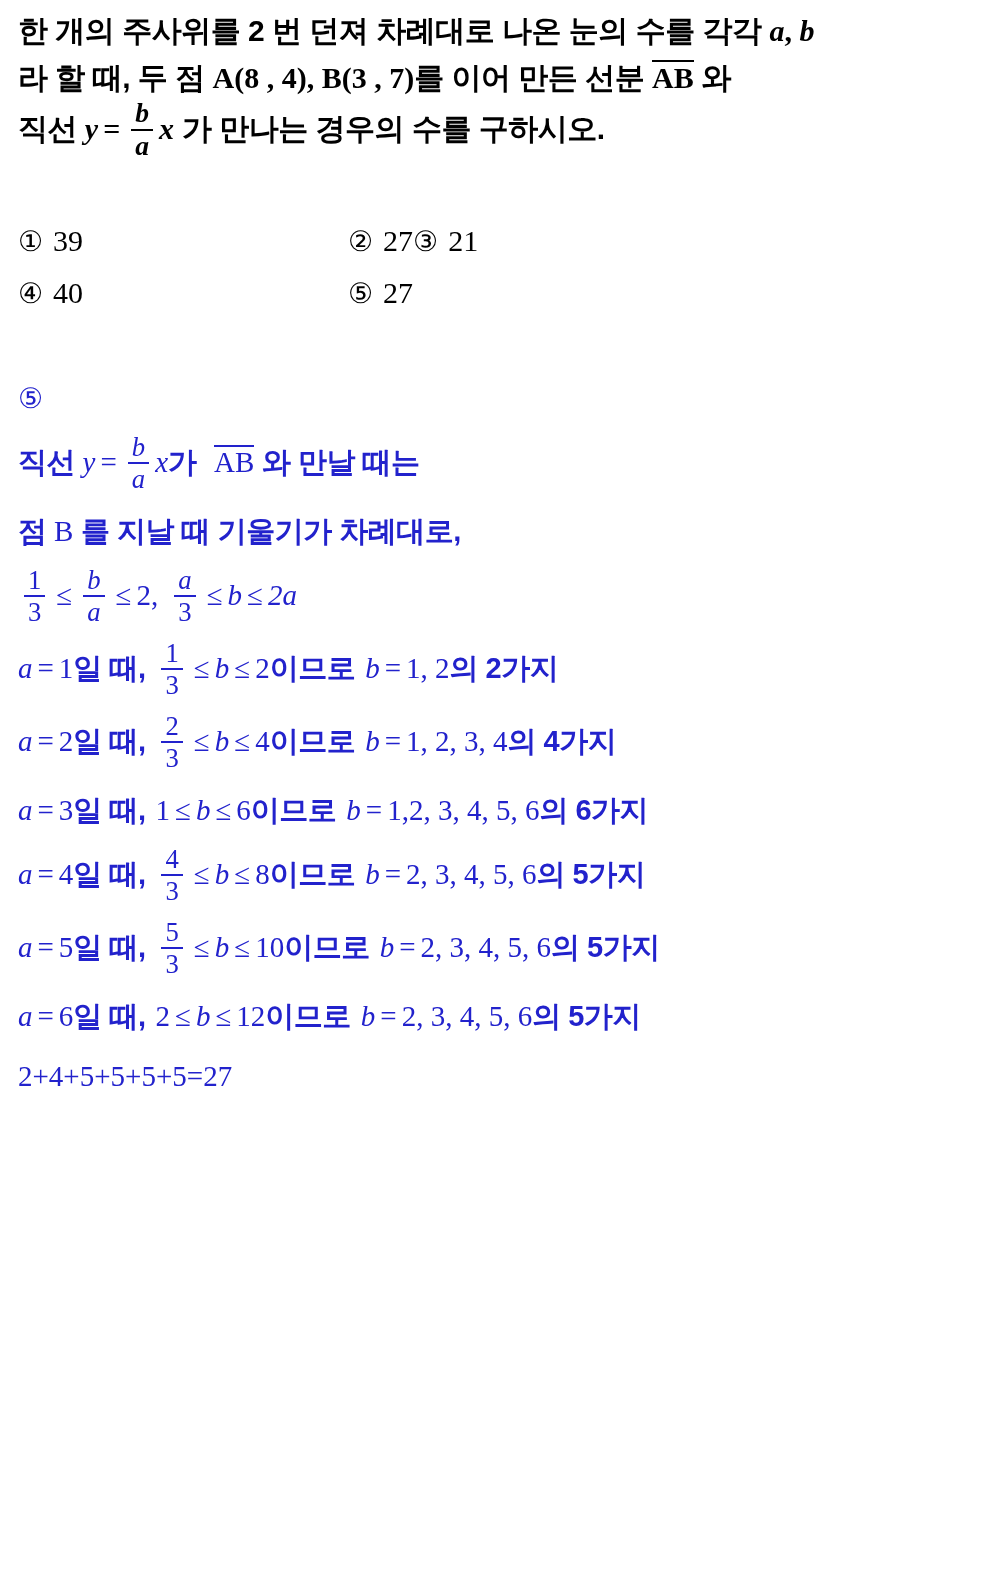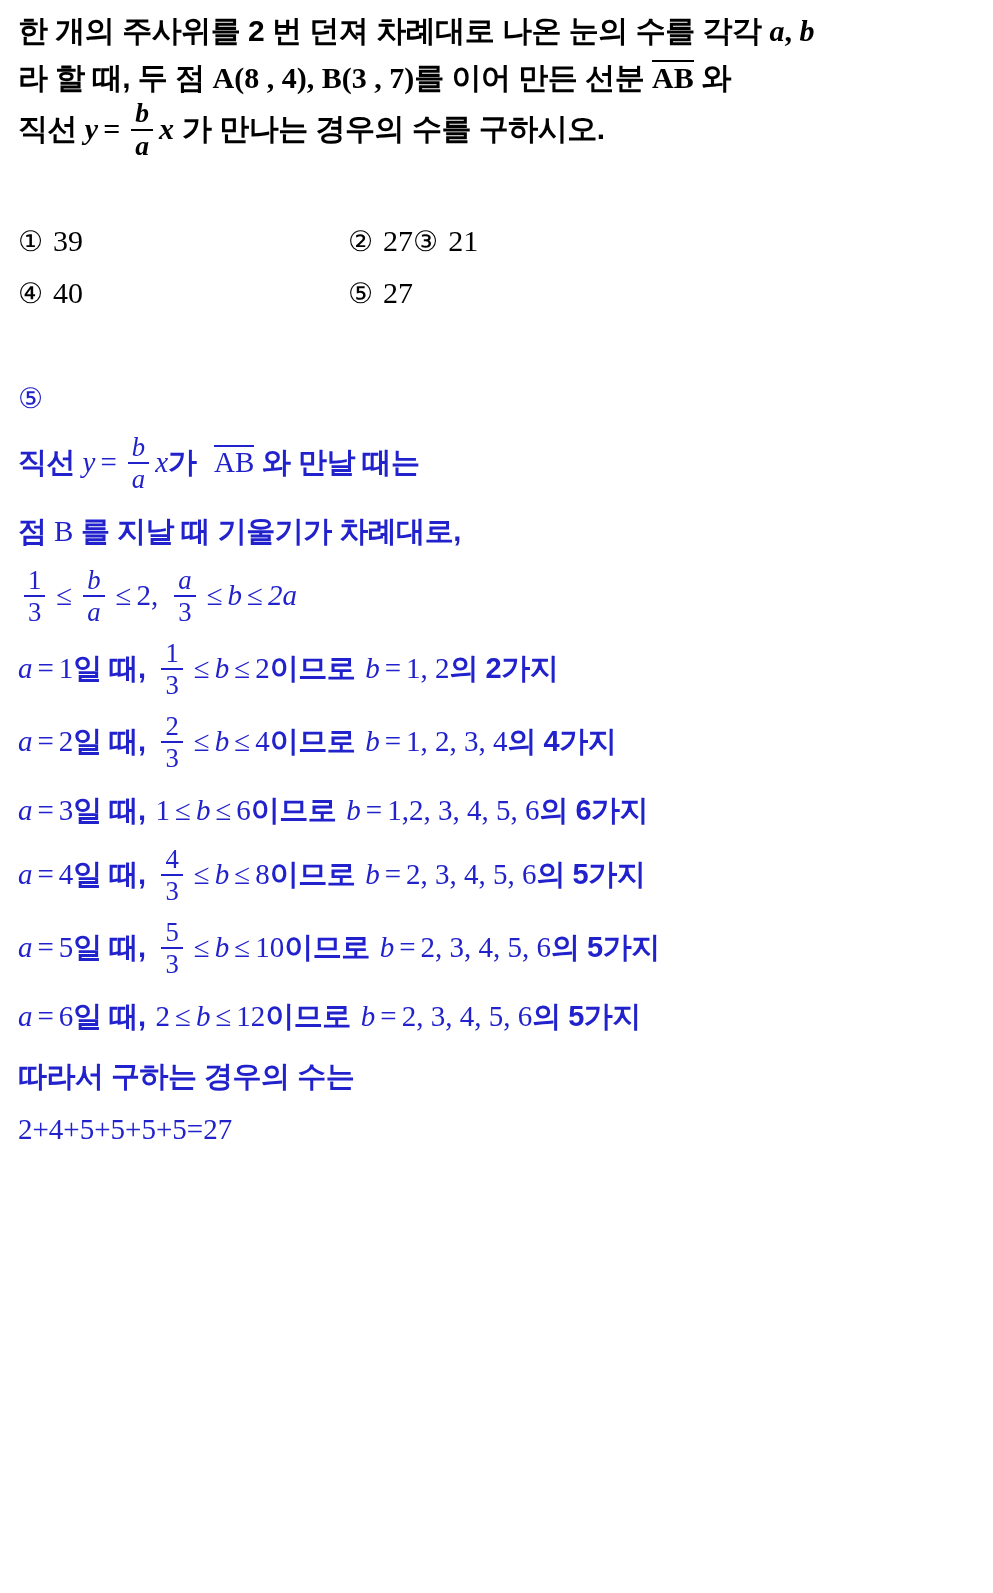--- a/index.html
+++ b/index.html
@@ -173,18 +173,17 @@
     </span>
 
     <span class="sol-line">
       <span class="mi">a</span><span class="mn op">=</span><span class="mn">5</span><span class="kr">일 때,</span><span class="sp"></span><span class="frac"><span class="num mn">5</span><span class="den mn">3</span></span><span class="mn op">≤</span><span class="mi">b</span><span class="mn op">≤</span><span class="mn">10</span><span class="kr">이므로</span><span class="sp"></span><span class="mi">b</span><span class="mn op">=</span><span class="mn">2, 3, 4, 5, 6</span><span class="kr">의 5가지</span>
     </span>
 
     <span class="sol-line">
       <span class="mi">a</span><span class="mn op">=</span><span class="mn">6</span><span class="kr">일 때,</span><span class="sp"></span><span class="mn">2</span><span class="mn op">≤</span><span class="mi">b</span><span class="mn op">≤</span><span class="mn">12</span><span class="kr">이므로</span><span class="sp"></span><span class="mi">b</span><span class="mn op">=</span><span class="mn">2, 3, 4, 5, 6</span><span class="kr">의 5가지</span>
     </span>
 
-    <span class="sol-line tight kr">따라서 구하는 경우의 수는</span>
     <span class="sol-line tight mn">2+4+5+5+5+5=27</span>
 
   </div>
 
 </div>
 
 </body></html>

